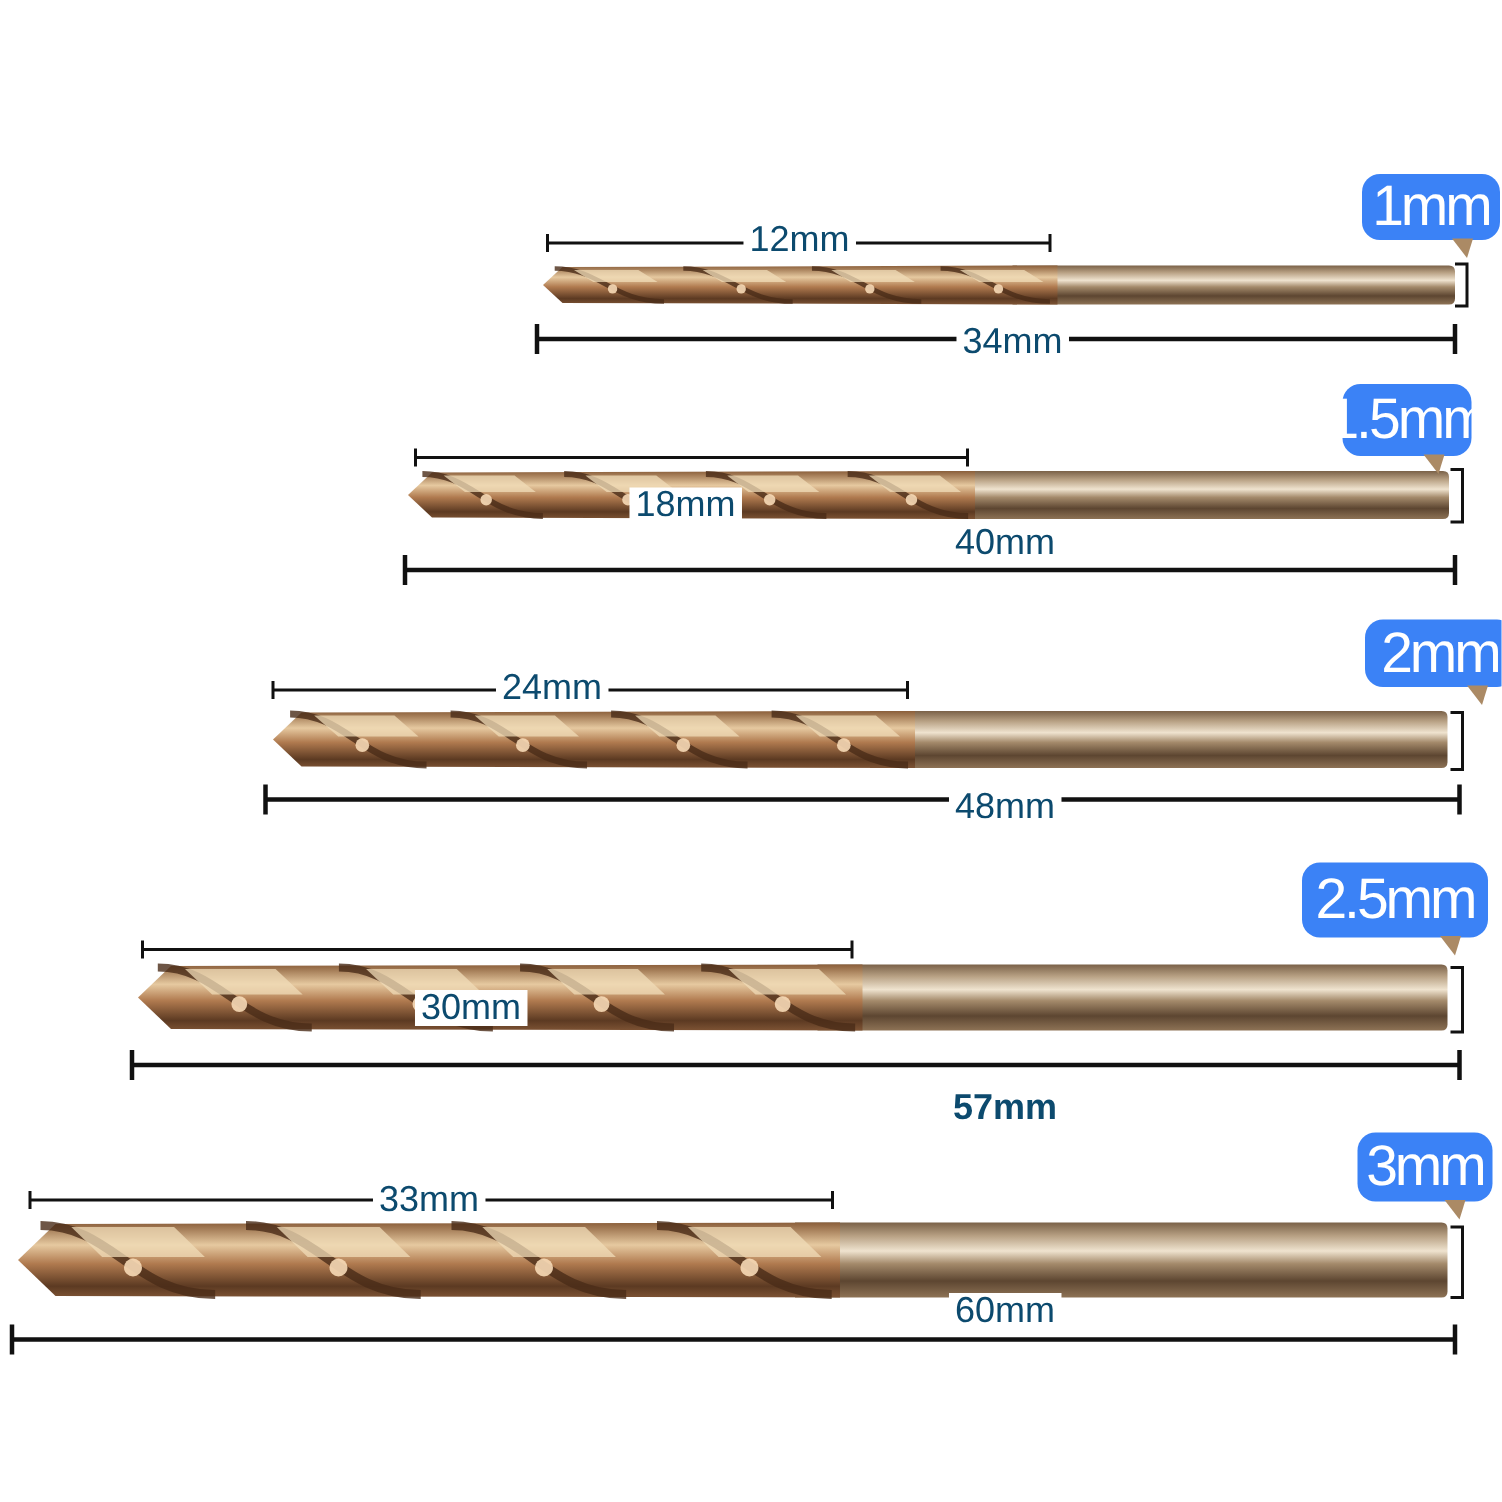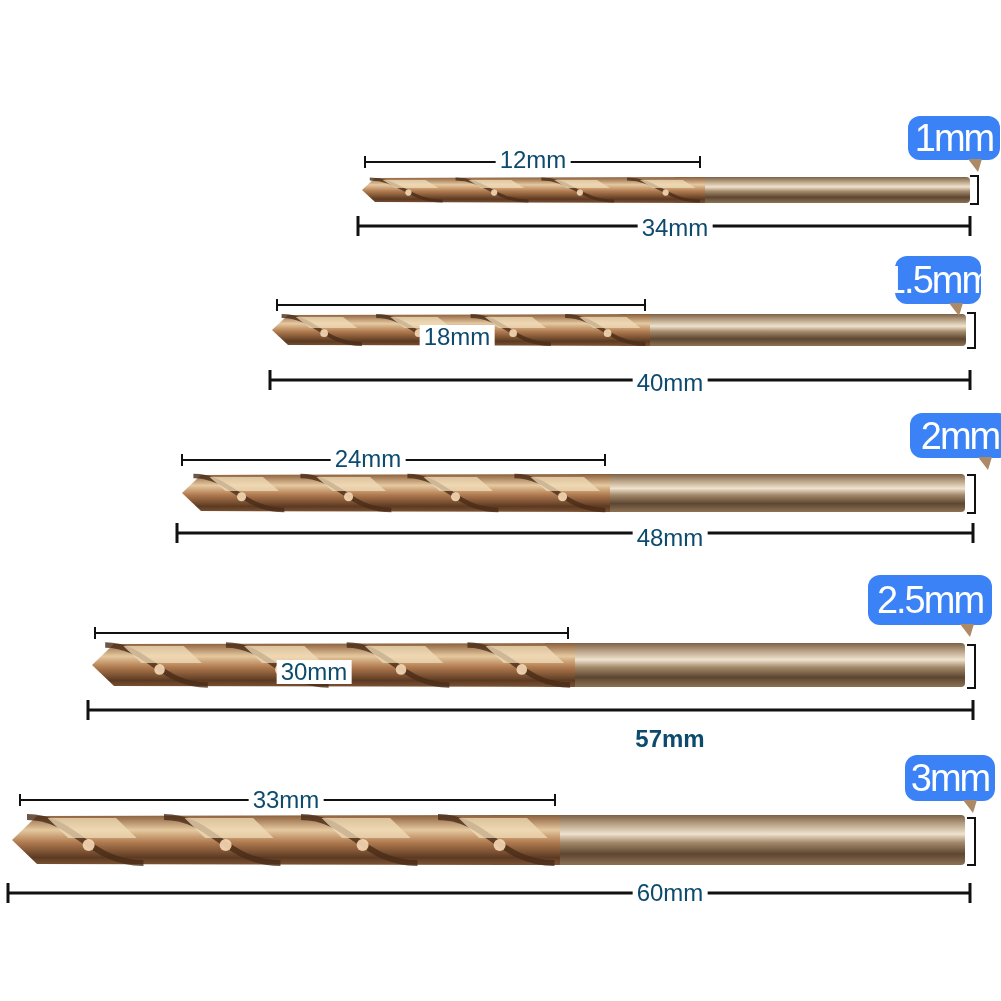--- a/index.html
+++ b/index.html
@@ -163,27 +163,27 @@
         </g>
       </g>
   </svg>
 
   
   <div class="dim-label flute" style="left:533px; top:160px;">12mm</div>
   <div class="dim-label overall" style="left:675px; top:228px;">34mm</div>
   <div class="badge" style="left:908px; top:116px; width:92px; height:44px;">1mm</div>
 
   <div class="dim-label flute" style="left:457px; top:304px;margin-top:33px;">18mm</div>
-  <div class="dim-label overall" style="left:670px; top:383px;">40mm</div>
+  <div class="dim-label overall" style="left:670px; top:362px;">40mm</div>
   <div class="badge" style="left:895px; top:256px; width:86px; height:48px;">1.5mm</div>
 
   <div class="dim-label flute" style="left:368px; top:459px;">24mm</div>
   <div class="dim-label overall" style="left:670px; top:538px;">48mm</div>
   <div class="badge" style="left:910px; top:413px; width:100px; height:45px;">2mm</div>
 
   <div class="dim-label flute" style="left:314px; top:632px;margin-top:40px;">30mm</div>
   <div class="dim-label overall" style="left:670px; top:739px;font-weight:bold;">57mm</div>
   <div class="badge" style="left:868px; top:575px; width:124px; height:50px;">2.5mm</div>
 
   <div class="dim-label flute" style="left:286px; top:800px;">33mm</div>
-  <div class="dim-label overall" style="left:670px; top:893px;text-align:right;">60mm</div>
+  <div class="dim-label overall" style="left:670px; top:874px;text-align:right;">60mm</div>
   <div class="badge" style="left:905px; top:755px; width:90px; height:46px;">3mm</div>
 </div>
 
 </body></html>

